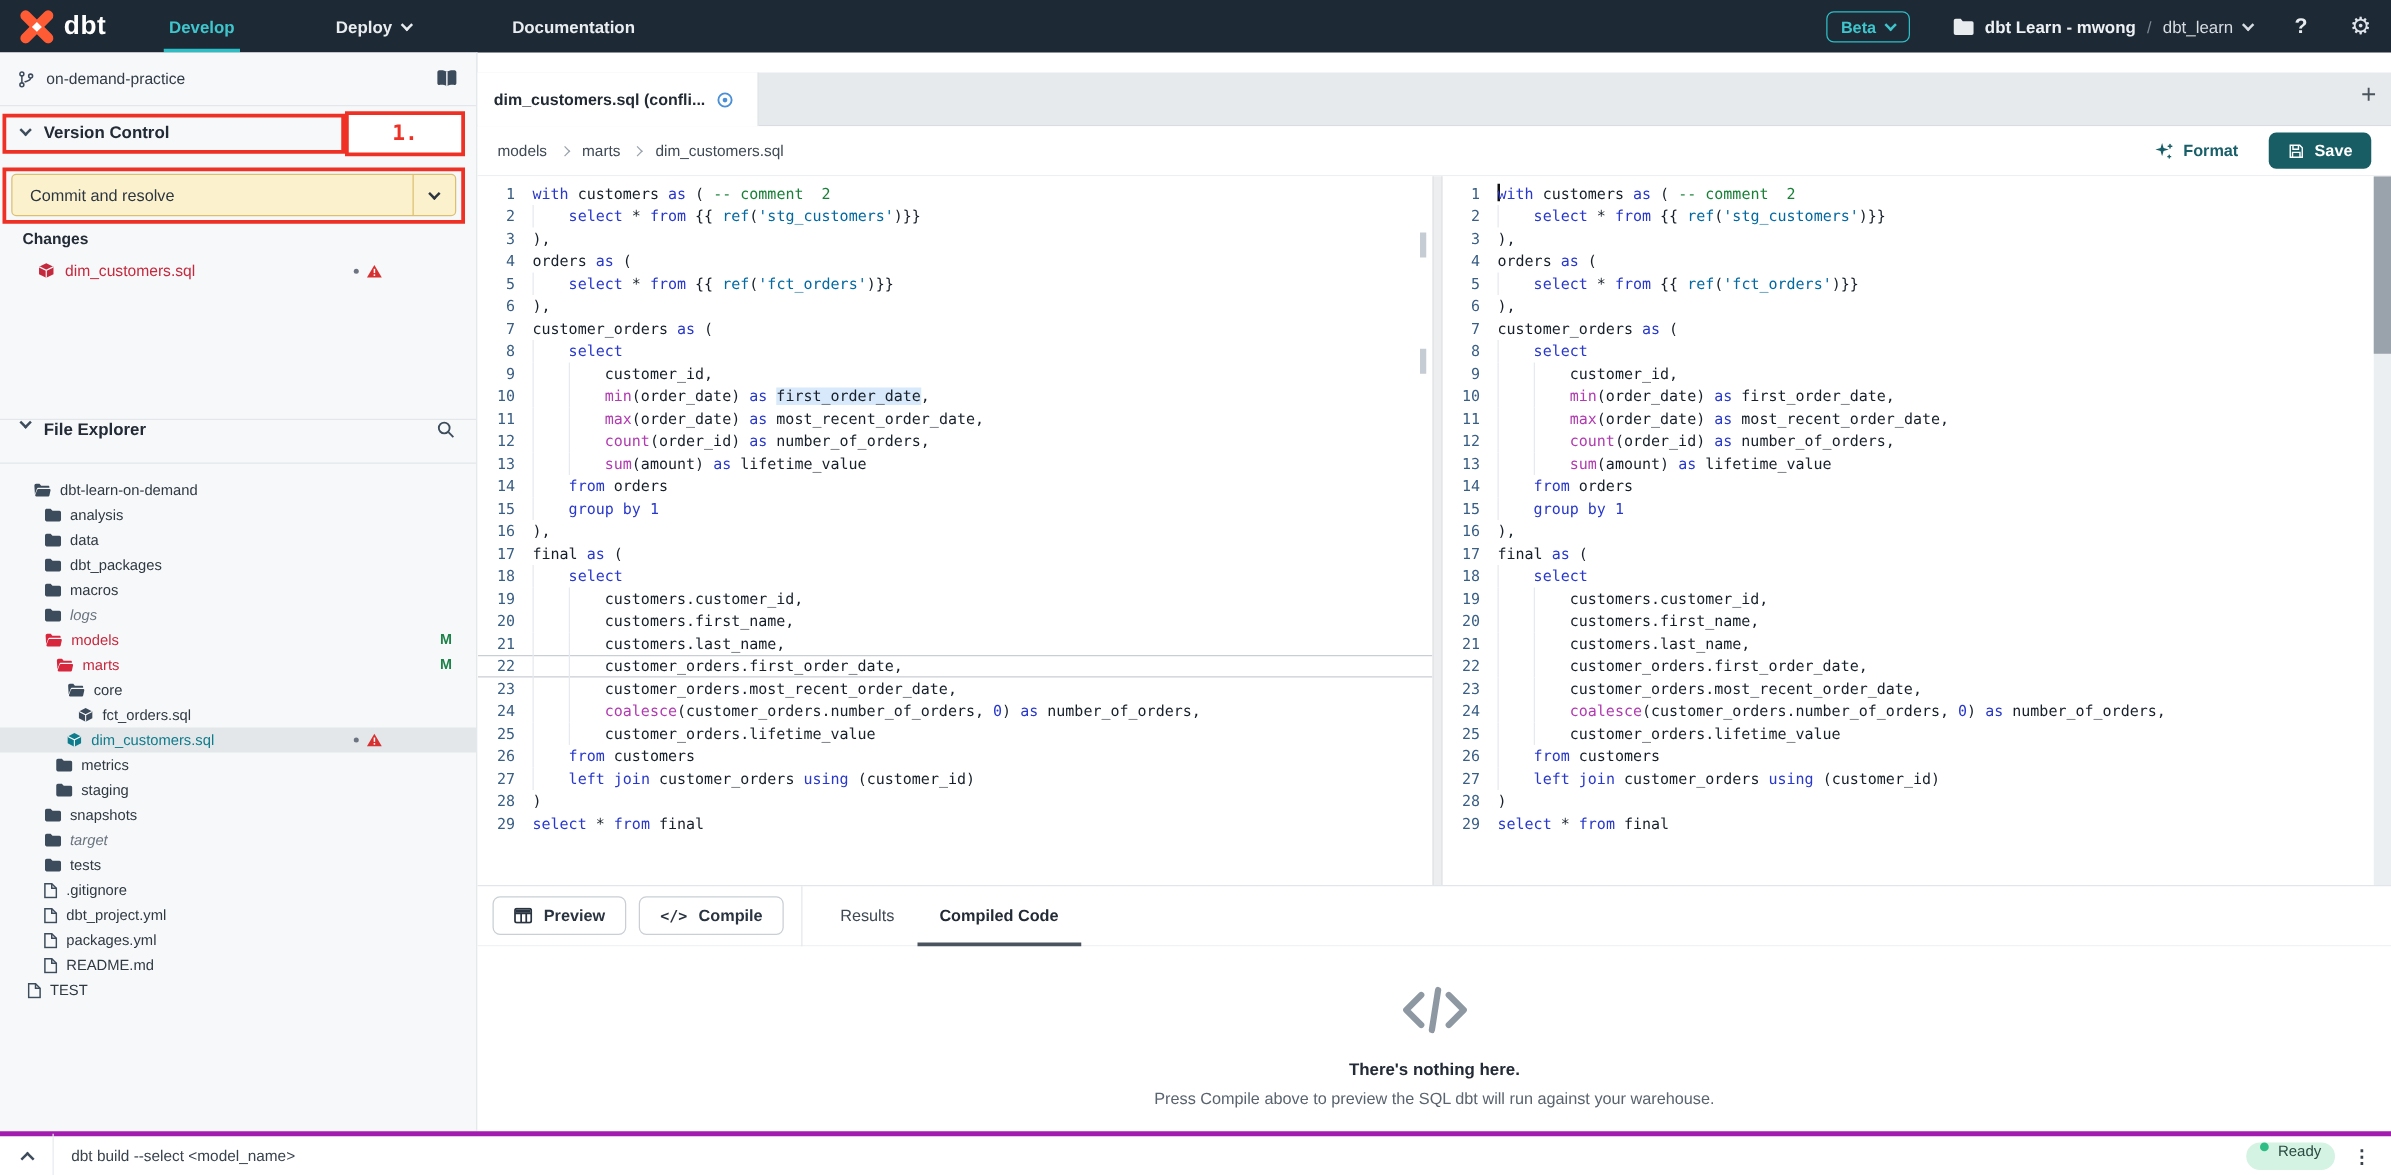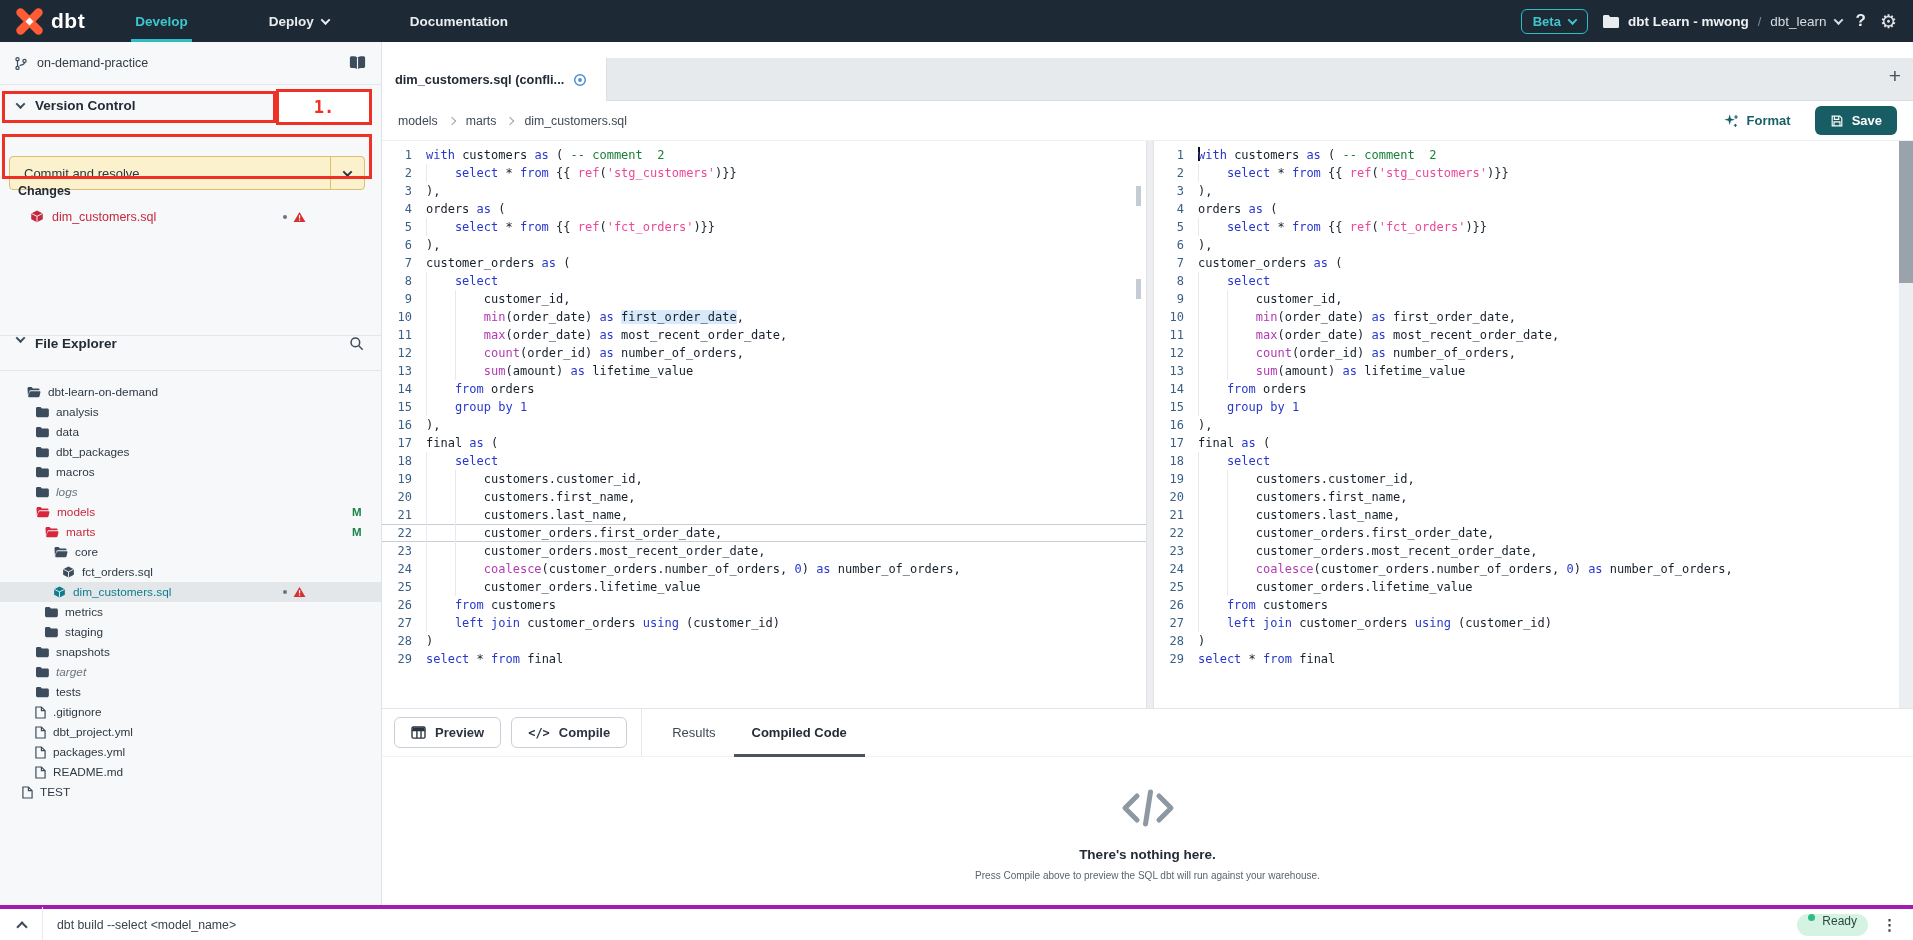--- a/index.html
+++ b/index.html
@@ -9,21 +9,21 @@
 
   
   .navbar { position:absolute; left:0; top:0; width:100%; height:42px;
             background:#1d2935; display:flex; align-items:stretch; padding:0 16px; }
   .logo-wrap { display:flex; align-items:center; gap:8px; }
   .logo-text { color:#fff; font-size:21px; font-weight:bold; letter-spacing:.5px; }
   .nav-items { display:flex; margin-left:46px;gap:37px; }
   .nav-item { display:flex; align-items:center; gap:8px; padding:0 4px; margin-right:36px;
               font-size:13.5px; font-weight:bold; color:#e9edf0; cursor:default; }
   .nav-item.active { color:#3fc6cd; border-bottom:3px solid #2dbdc5; padding-top:3px; }
-  .nav-right { margin-left:auto; display:flex; align-items:center; gap:14px; }
+  .nav-right { margin-left:auto; display:flex; align-items:center; gap:34px; }
   .beta-btn { border:1.5px solid #2dbdc5; color:#3fc6cd; border-radius:6px; padding:4px 11px;
               font-weight:bold; font-size:13px; display:flex; align-items:center; gap:8px; }
   .acct { display:flex; align-items:center; gap:9px; }
   .acct-name { color:#eef1f4; font-weight:bold; font-size:13.5px; }
   .acct-sep { color:#7e8a95; font-size:13px; }
   .proj { color:#d6dce1; font-size:13.5px; display:flex; align-items:center; gap:8px; }
   .help-glyph { color:#e9edf0; font-weight:bold; font-size:17px; }
   .gear-glyph { color:#dfe5ea; font-size:19px; }
 
   .chev { display:inline-block; width:7px; height:7px; border-right:2px solid currentColor;
@@ -46,21 +46,21 @@
   .anno-box1 { position:absolute; left:2px; top:49px; width:274px; height:32px;
                border:3px solid #ee3124; pointer-events:none; }
   .anno-one  { position:absolute; left:276px; top:47px; width:96px; height:36px;
                border:3px solid #ee3124; background:#fff; color:#ee3124;
                font-family:"DejaVu Sans Mono", monospace; font-weight:bold; font-size:17px;
                display:flex; align-items:center; justify-content:center; }
   .anno-box2 { position:absolute; left:2px; top:92px; width:370px; height:45px;
                border:3px solid #ee3124; pointer-events:none; }
   .commit-btn { position:absolute; left:9px; top:97px; width:356px; height:34px;
                 background:#fcf1cd; border:1px solid #ddbf72; border-radius:4px;
-                display:flex; align-items:stretch; font-size:13px; color:#2c3640;margin-top:17px; }
+                display:flex; align-items:stretch; font-size:13px; color:#2c3640; }
   .commit-label { flex:1; display:flex; align-items:center; padding:0 14px; }
   .commit-caret { width:34px; border-left:1px solid #ddbf72; display:flex;
                   align-items:center; justify-content:center; color:#2c3640; }
   .changes-title { position:absolute; left:18px; top:142px; font-weight:bold;
                    font-size:12.5px; color:#232b36; }
   .changes-row { position:absolute; left:0; top:164px; width:100%; height:22px;
                  display:flex; align-items:center; padding-left:30px; gap:8px;
                  font-size:12.5px; color:#c5293e; }
   .row-markers { position:absolute; left:283px; top:50%; transform:translateY(-50%);
                  display:flex; align-items:center; gap:6px; }
@@ -110,21 +110,21 @@
   .pane-right { left:772px; right:0; }
   .code { padding-top:5px; font-family:"DejaVu Sans Mono", monospace; font-size:12px;
           line-height:18px; }
   .code-line { display:flex; height:18px; }
   .code-line.active-line { box-shadow:inset 0 1px 0 #c9ced4, inset 0 -1px 0 #c9ced4; }
   .ln { width:30px; text-align:right; color:#3a5f85; flex:none; }
   .lc { white-space:pre; margin-left:14px; color:#17202a; }
   .ig { display:inline-block; width:4ch; border-left:1px solid #e6e9ed; height:18px;
         vertical-align:top; }
   .tk-kw { color:#2838cc;text-align:center; } .tk-fn { color:#b13bb1; }
-  .tk-str,.tk-ref { color:#ec4899; } .tk-com { color:#1a8038; } .tk-num { color:#2838cc; }
+  .tk-str,.tk-ref { color:#0369a1; } .tk-com { color:#1a8038; } .tk-num { color:#2838cc; }
   .word-hl { background:#d8e9fb; }
   .cursor { display:inline-block; width:1.5px; height:14px; background:#111;
             vertical-align:-2px; margin-right:-1.5px; }
   .left-mark { position:absolute; right:5px; width:5px; height:20px; background:#c6ccd3; }
   .right-scrollbar { position:absolute; right:0; top:0; width:14px; height:100%; background:#eceff1; }
   .right-scroll-thumb { position:absolute; left:0; top:0; width:14px; height:142px; background:#9aa3ab; }
 
   
   .bottom-panel { position:absolute; left:0; right:0; top:650px; bottom:0; background:#fff;
                   border-top:1px solid #e2e5e9; }
@@ -135,21 +135,21 @@
   .bp-btn.preview { margin-left:12px; } .bp-btn.compile { margin-left:10px; }
   .compile-glyph { font-family:"DejaVu Sans Mono", monospace; font-weight:bold; font-size:12px; }
   .bp-divider { width:1px; height:48px; background:#e5e8eb; margin-left:14px; }
   .bp-tabs { display:flex; gap:36px; margin-left:30px; height:48px; align-items:stretch; }
   .bp-tab { font-size:13px; color:#3e4954; position:relative; display:flex; align-items:center; }
   .bp-tab.active { font-weight:bold; color:#232b36; }
   .bp-tab.active::after { content:""; position:absolute; bottom:0; left:-18px; right:-18px;
                           height:3px; background:#4a545e; }
   .empty { position:absolute; top:76px; left:0; right:0; text-align:center; }
   .empty-title { margin-top:12px; font-size:13.5px; font-weight:bold; color:#232b36; }
-  .empty-sub { margin-top:8px; font-size:10px; color:#5a646f; }
+  .empty-sub { margin-top:8px; font-size:13px; color:#5a646f; }
 
   
   .status-bar { position:absolute; left:0; bottom:0; width:100%; height:35px; background:#fff;
                 border-top:4px solid #a21caf; display:flex; align-items:center; }
   .chev-up { display:inline-block; width:8px; height:8px; border-left:2px solid #3d4c5c;
              border-top:2px solid #3d4c5c; transform:rotate(45deg); margin:4px 0 0 18px; }
   .sb-divider { width:1px; height:35px; background:#e8ebee; margin-left:16px; }
   .sb-command { margin-left:14px; font-size:12.3px; color:#39434e; }
   .ready-pill { margin-left:auto; background:#d4f3e2; border-radius:11px; height:22px;
                 padding:0 11px; display:flex; align-items:flex-start; gap:7px;

